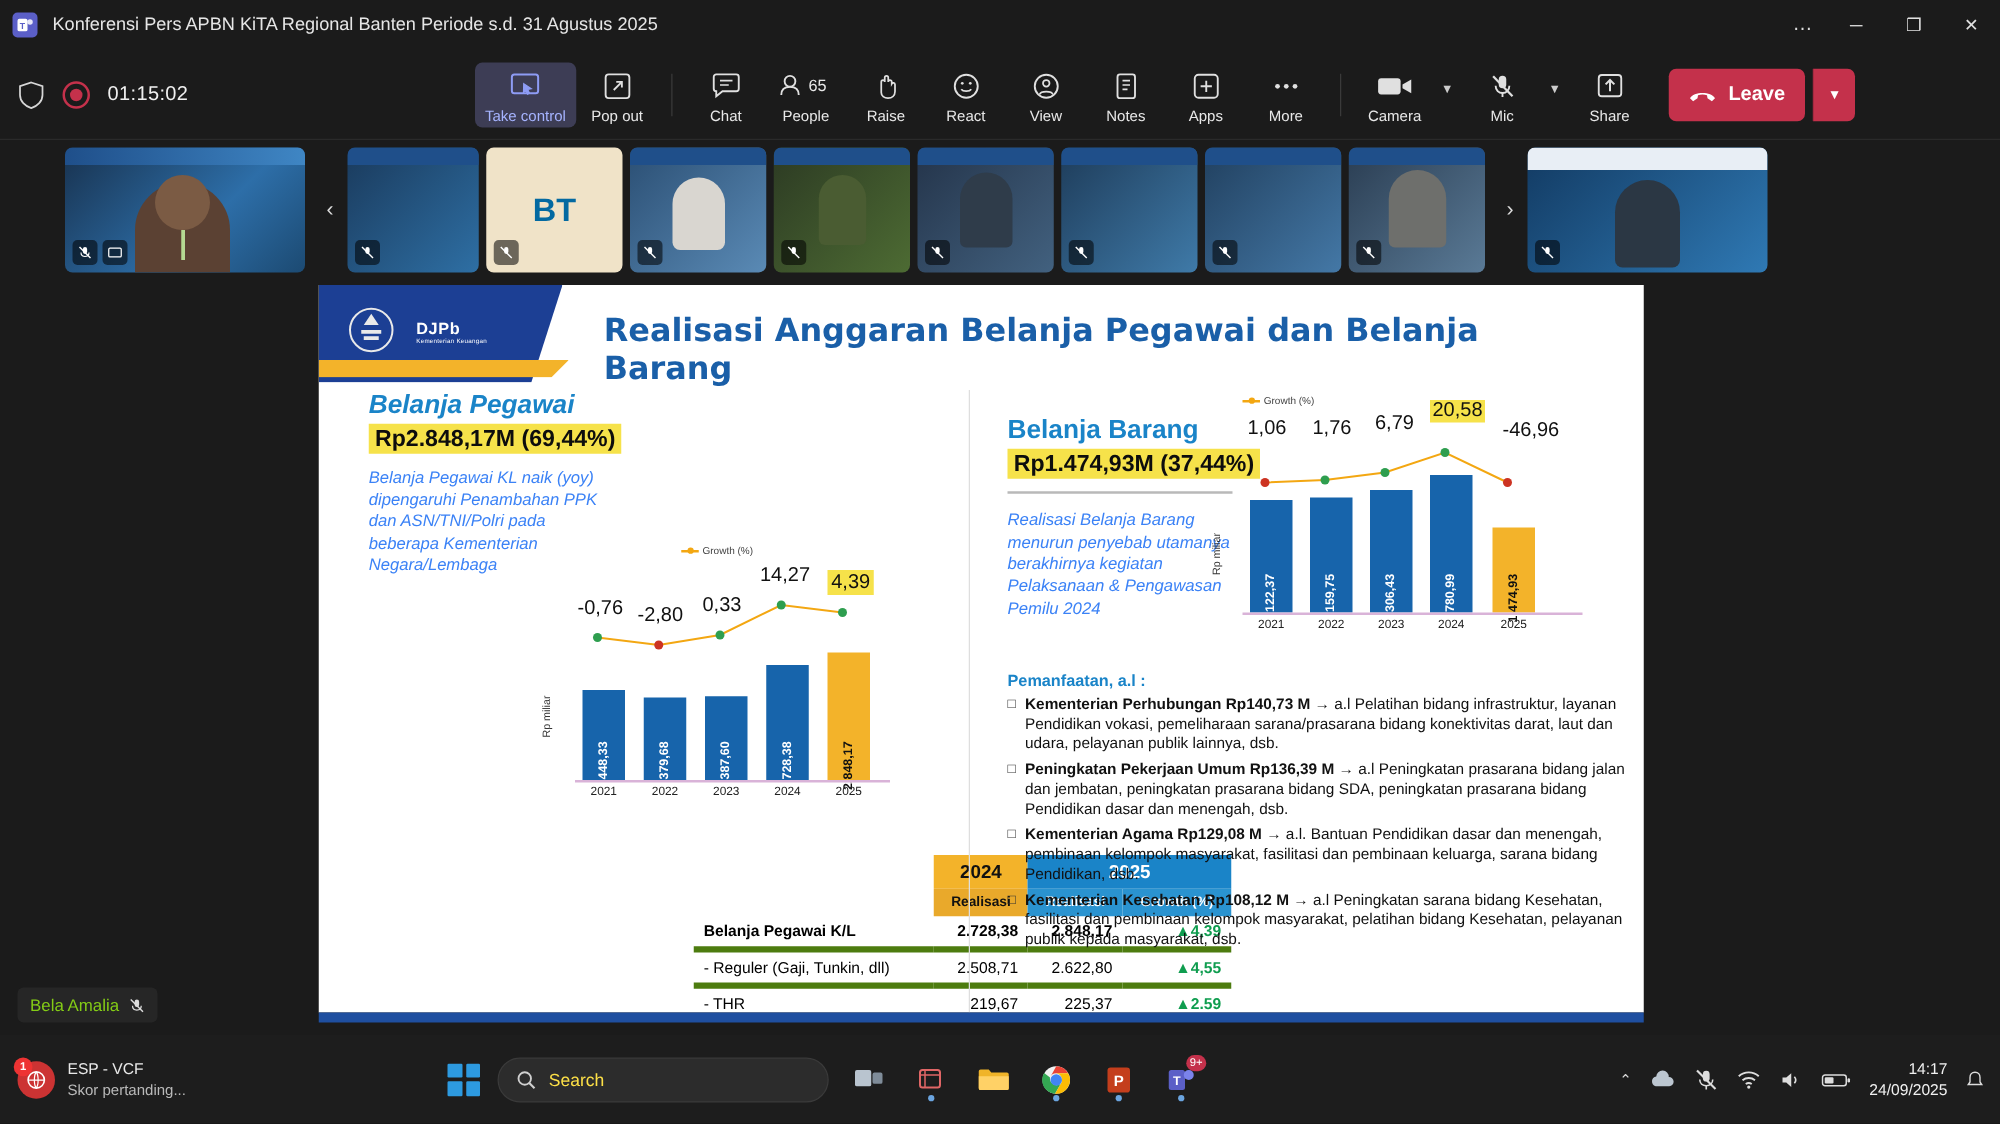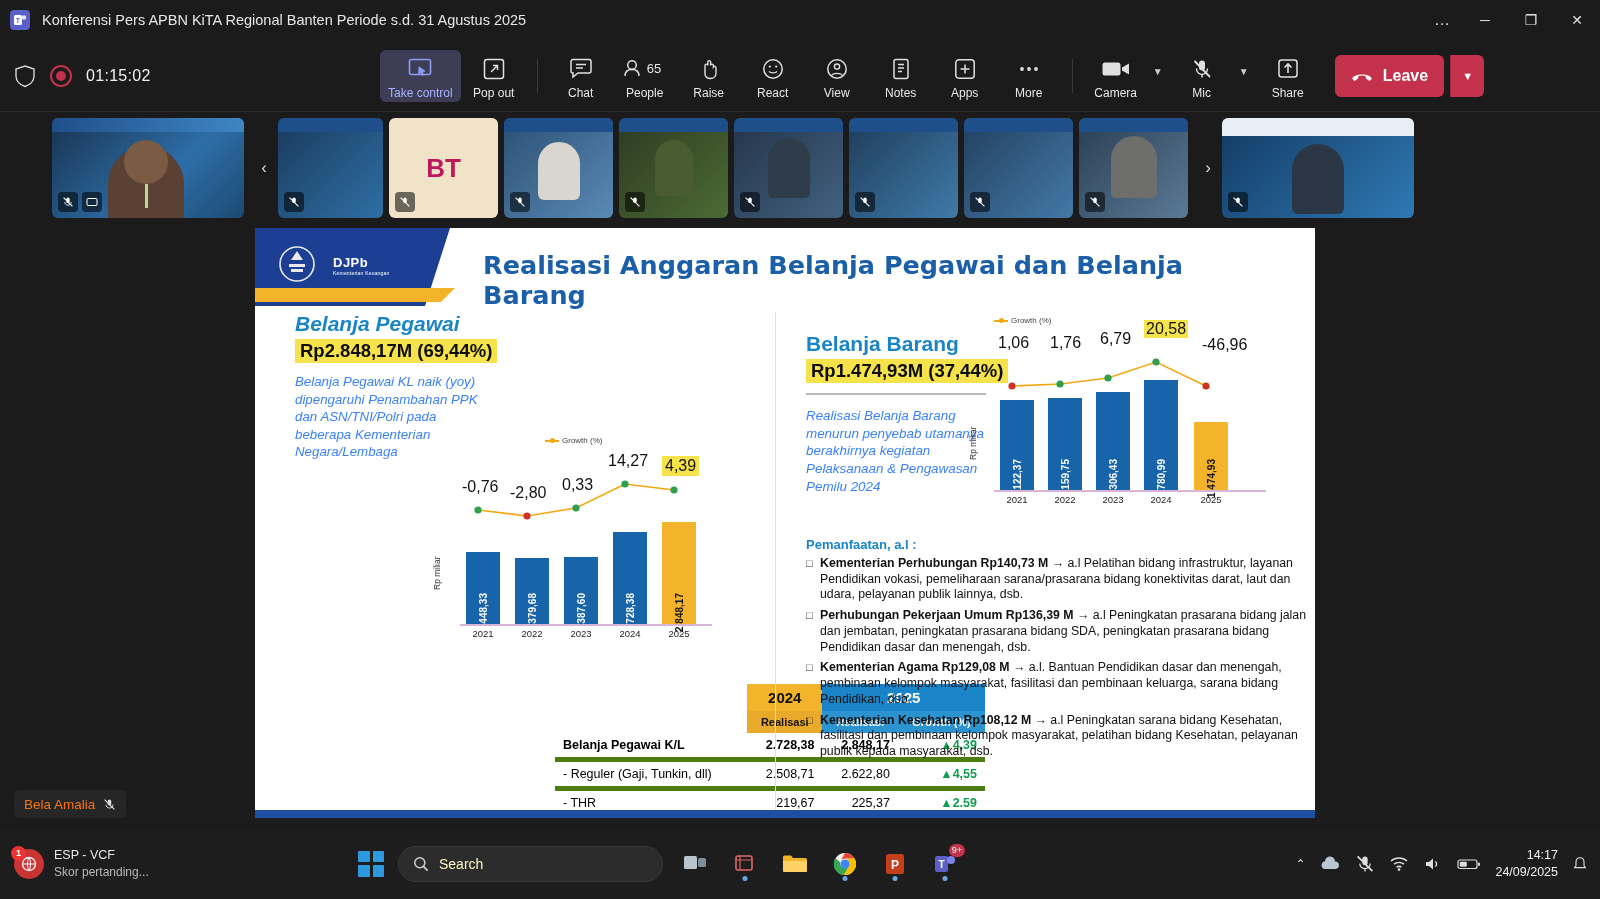--- a/index.html
+++ b/index.html
@@ -84,21 +84,21 @@
   .tile .pin {
     position: absolute; left: 30px; bottom: 6px; width: 20px; height: 20px;
     border-radius: 4px; background: rgba(0,0,0,.55);
     display: flex; align-items: center; justify-content: center;
   }
   .tile .corner {
     position: absolute; left: 0; top: 0; width: 100%; height: 14px;
   }
   .initials {
     width: 100%; height: 100%; display: flex; align-items: center; justify-content: center;
-    font-size: 26px; font-weight: 600; color: #be185d;
+    font-size: 26px; font-weight: 600; color: #0369a1;
   }
   .arrow-btn {
     width: 28px; height: 100px; display: flex; align-items: center; justify-content: center;
     color: #dcdcdc; font-size: 17px; background: transparent;
   }
 
   
   .stage {
     position: absolute; top: 228px; left: 255px; width: 1060px; height: 582px;
     background: #ffffff; overflow: hidden;
@@ -179,21 +179,21 @@
   }
   .bullets b { font-weight: bold; }
 
   .stage-bottom {
     position: absolute; left: 255px; top: 810px; width: 1060px; height: 8px; background: #1f4fa0;
   }
 
   
   .name-chip {
     position: absolute; left: 14px; top: 790px; height: 28px; padding: 0 10px;
-    background: rgba(40,40,40,.9); border-radius: 5px; color: #f97316; font-size: 13.5px;
+    background: rgba(40,40,40,.9); border-radius: 5px; color: #84cc16; font-size: 13.5px;
     display: flex; align-items: center; gap: 8px;
   }
 
   
   .taskbar {
     position: absolute; left: 0; top: 828px; width: 1600px; height: 71px;
     background: #1d1d1d; display: flex; align-items: center;
   }
   .news { display: flex; align-items: center; gap: 10px; padding-left: 14px; width: 330px; }
   .news-badge {
@@ -206,21 +206,21 @@
     background: #e33; border-radius: 50%; font-size: 9px; display: flex; align-items: center; justify-content: center;
   }
   .news-txt { color: #e8e8e8; font-size: 12.5px; line-height: 1.35; }
   .news-txt .s { color: #b9b9b9; font-size: 12px; }
 
   .tb-center-icons { display: flex; align-items: center; gap: 14px; margin-left: 28px; }
   .win-start { width: 26px; height: 26px; display: grid; grid-template-columns: 1fr 1fr; grid-gap: 3px; }
   .win-start i { background: #2d9ae0; display: block; border-radius: 1px; }
   .searchbox {
     width: 265px; height: 36px; border-radius: 18px; background: #2c2c2c; border: 1px solid #3a3a3a;
-    display: flex; align-items: center; gap: 10px; padding: 0 14px; color: #fef9c3; font-size: 14px;
+    display: flex; align-items: center; gap: 10px; padding: 0 14px; color: #fde047; font-size: 14px;
   }
   .tb-app { width: 36px; height: 36px; display: flex; align-items: center; justify-content: center; position: relative; }
   .tb-app .dot { position: absolute; bottom: 1px; left: 50%; transform: translateX(-50%); width: 5px; height: 5px; border-radius: 50%; background: #6ba5e0; }
   .teams-count {
     position: absolute; right: -2px; top: -2px; background: #c4314b; color: #fff; font-size: 9px;
     border-radius: 8px; padding: 0 3px; line-height: 13px;
   }
   .tray { margin-left: auto; display: flex; align-items: center; gap: 14px; padding-right: 12px; color: #ddd; }
   .clock { color: #f0f0f0; font-size: 12.5px; line-height: 1.35; text-align: right; }
 
@@ -699,21 +699,21 @@
         </div>
 
         <div style="position:absolute; left:30px; top:215px; width:500px;">
           <div class="pemanfaatan">Pemanfaatan, a.l :</div>
           <ul class="bullets">
             <li>
               <b>Kementerian Perhubungan Rp140,73 M</b> <span>→</span>
               <span>a.l Pelatihan bidang infrastruktur, layanan Pendidikan vokasi, pemeliharaan sarana/prasarana bidang konektivitas darat, laut dan udara, pelayanan publik lainnya, dsb.</span>
             </li>
             <li>
-              <b>Perhubungan Pekerjaan Umum Rp136,39 M</b> <span>→</span>
+              <b>Peningkatan Pekerjaan Umum Rp136,39 M</b> <span>→</span>
               <span>a.l Peningkatan prasarana bidang jalan dan jembatan, peningkatan prasarana bidang SDA, peningkatan prasarana bidang Pendidikan dasar dan menengah, dsb.</span>
             </li>
             <li>
               <b>Kementerian Agama Rp129,08 M</b> <span>→</span>
               <span>a.l. Bantuan Pendidikan dasar dan menengah, pembinaan kelompok masyarakat, fasilitasi dan pembinaan keluarga, sarana bidang Pendidikan, dsb.</span>
             </li>
             <li>
               <b>Kementerian Kesehatan Rp108,12 M</b> <span>→</span>
               <span>a.l Peningkatan sarana bidang Kesehatan, fasilitasi dan pembinaan kelompok masyarakat, pelatihan bidang Kesehatan, pelayanan publik kepada masyarakat, dsb.</span>
             </li>

